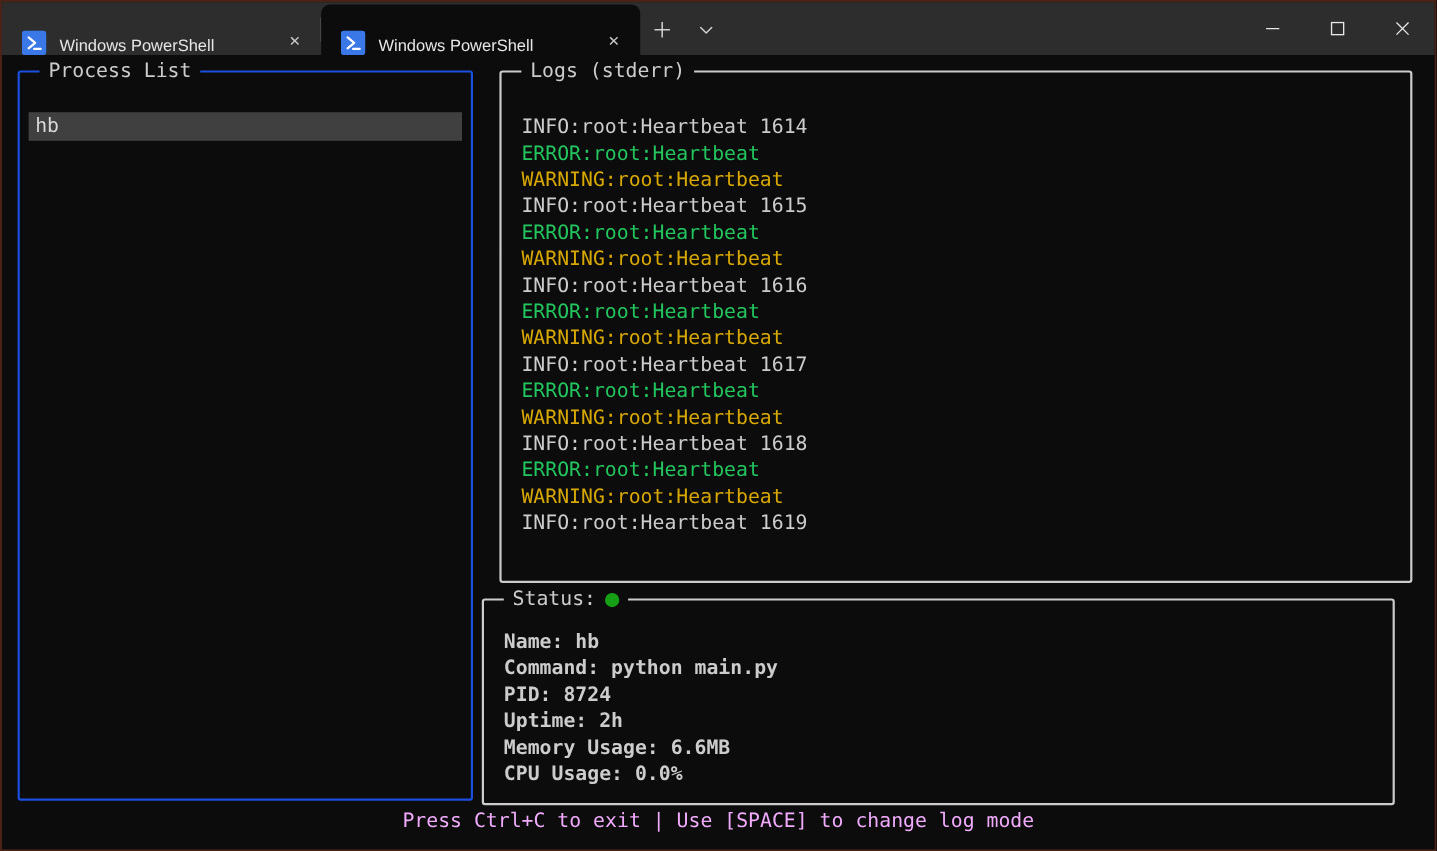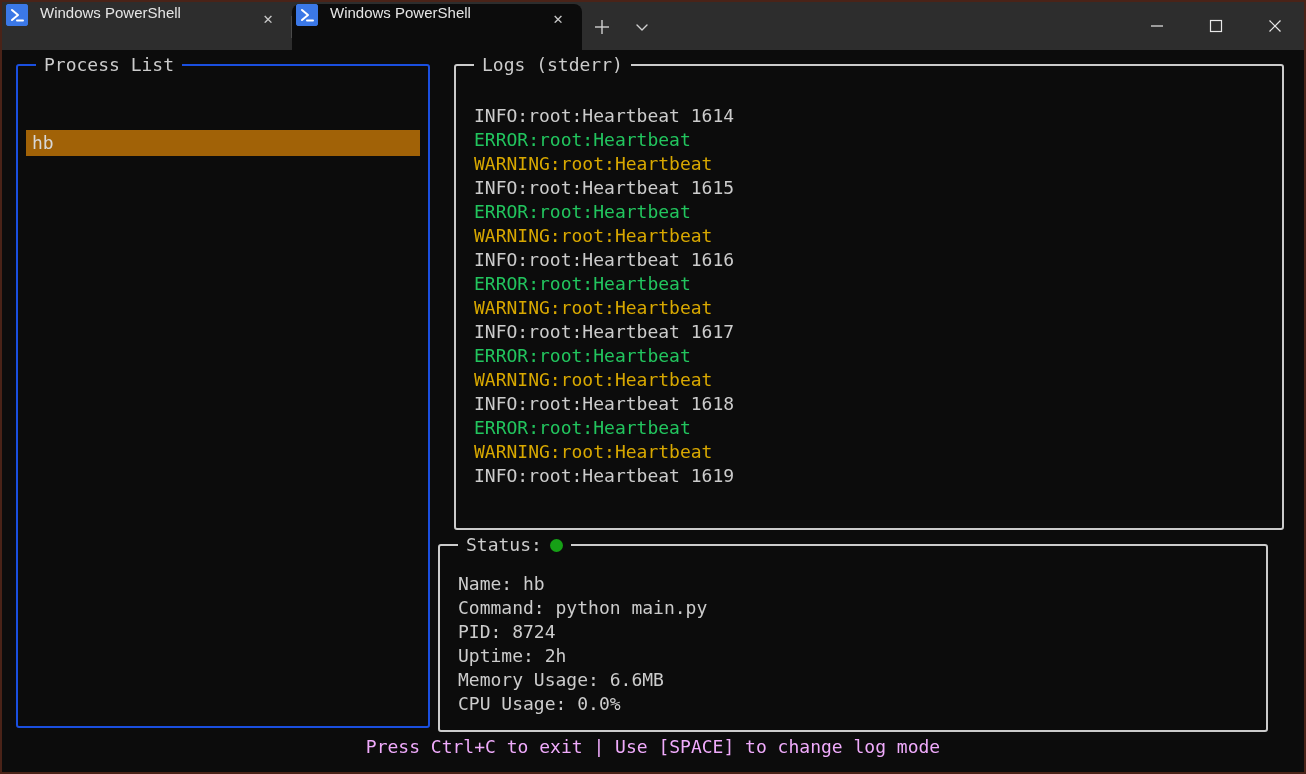--- a/index.html
+++ b/index.html
@@ -38,23 +38,23 @@
 
   .tabs-area {
     display: flex;
     align-items: flex-end;
     height: 48px;
   }
 
   .tab {
     height: 46px;
     display: flex;
-    align-items: flex-start;
+    align-items: flex-end;
     gap: 12px;
-    padding: 0 10px 0 4px;
+    padding: 0 10px 0 18px;
     min-width: 290px;
     max-width: 290px;
     position: relative;
     cursor: default;
   }
 
   .tab.inactive { background: #2d2d2d; }
 
   .tab.active {
     background: #0c0c0c;
@@ -198,21 +198,21 @@
     line-height: 24px;
     white-space: pre;
   }
   .log-info    { color: #cccccc; }
   .log-error   { color: #22c55e; }
   .log-warning { color: #d8a800; }
 
   
   #status-panel { left: 436px; top: 494px; width: 830px; height: 188px; }
 
-  .status-lines { padding: 26px 0 0 18px; }
+  .status-lines { padding: 26px 0 0 18px; font-weight: bold; }
 
   .status-line {
     font-size: 18px;
     line-height: 24px;
     color: #cccccc;
     white-space: pre;
   }
 
   
   #footer-hint {
@@ -298,21 +298,21 @@
     </div>
   </div>
 
   <div id="terminal">
 
     <div class="panel accent" id="process-list-panel" style="border-color: rgb(26, 79, 224);">
       <div class="panel-title">
         <span>Process List</span>
       </div>
       <div class="proc-items">
-        <div class="proc-item selected" style="background: #a16207; margin-top: 28px;">
+        <div class="proc-item selected" style="background: #404040;">
           <span>hb</span>
         </div>
       </div>
     </div>
 
     <div class="panel" id="logs-panel" style="border-color: rgb(204, 204, 204);">
       <div class="panel-title">
         <span>Logs (stderr)</span>
       </div>
       <div class="log-lines" id="log-lines">

